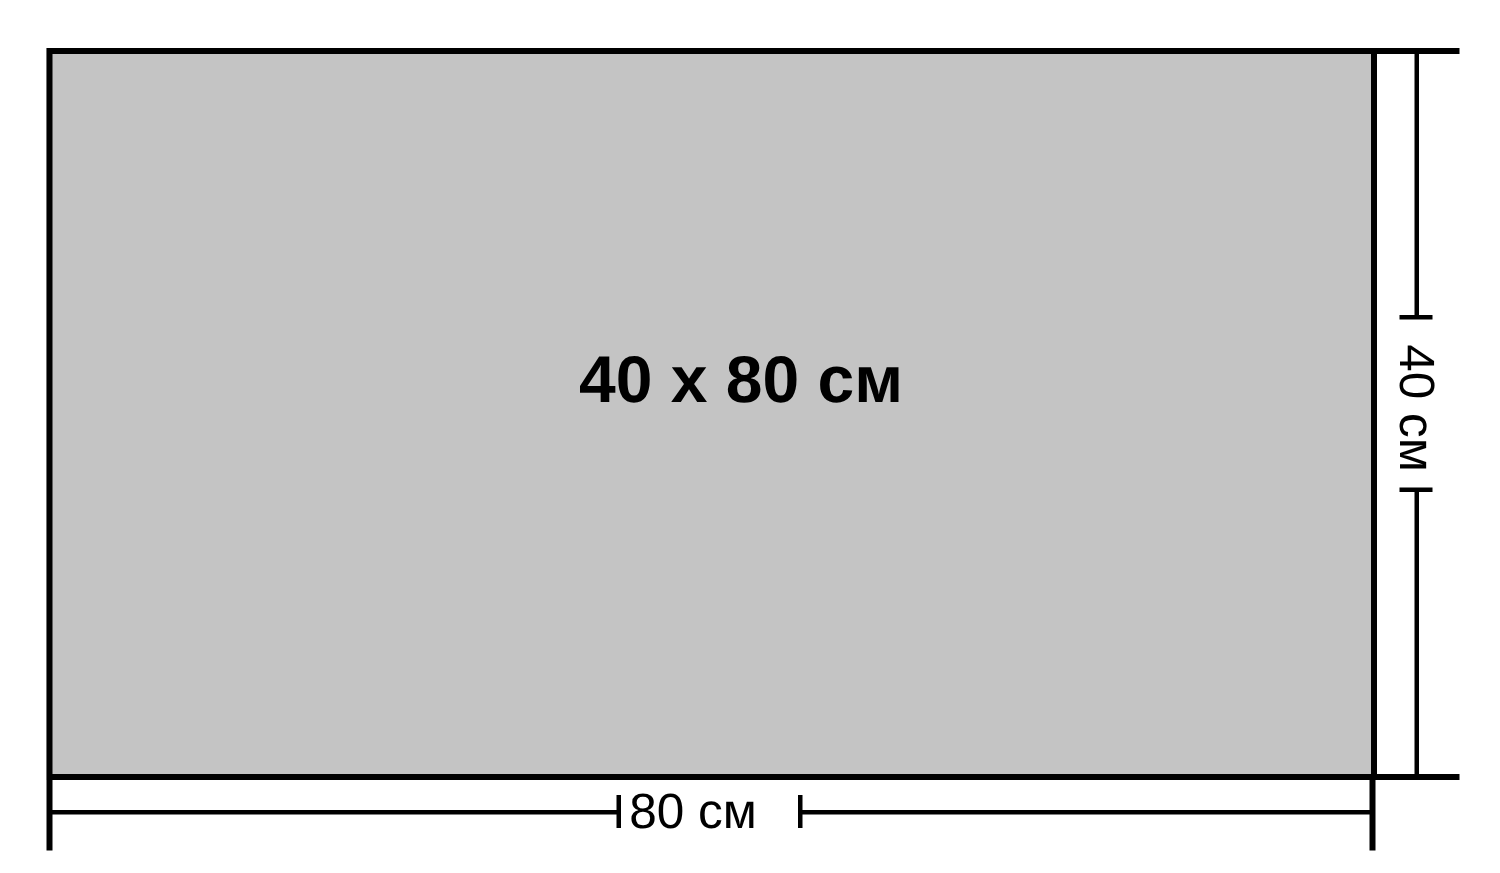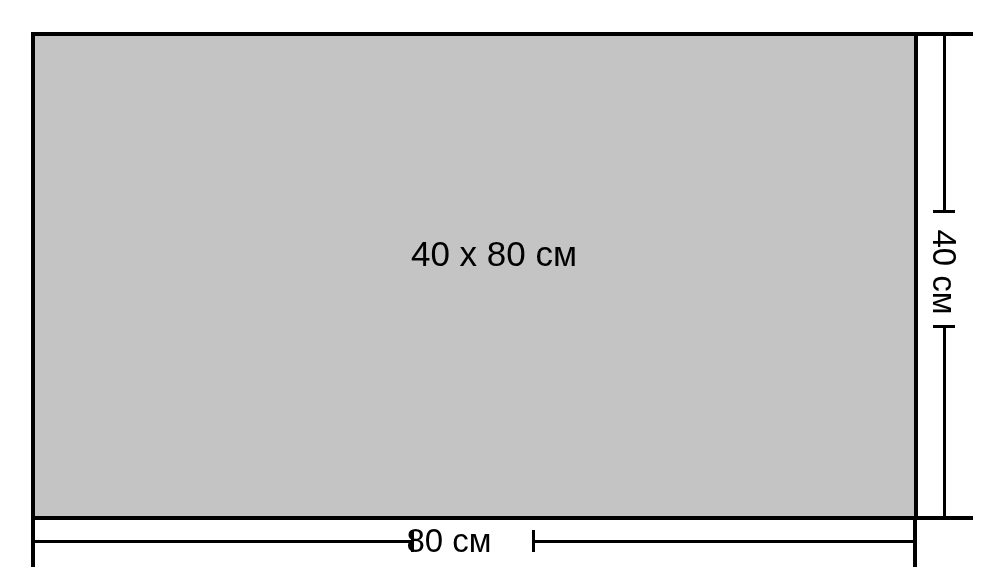--- a/index.html
+++ b/index.html
@@ -28,23 +28,24 @@
     width: 887px;
     height: 488px;
     background: var(--fill);
     border: 4px solid var(--line);
   }
   .size-label {
     position: absolute;
     left: 459px;          
     top: 218px;           
     transform: translate(-50%, -50%);
-    font-size: 35px;
+    font-size: 44px;
     white-space: nowrap;
     color: var(--line);
+    font-weight: bold;
   }
   
   .hline, .vline {
     position: absolute;
     background: var(--line);
   }
   
   .ext-top      { left: 916px; top: 32px;  width: 57px; height: 4px; }
   .ext-bottom   { left: 916px; top: 516px; width: 57px; height: 4px; }
   .ext-right-dn { left: 913px; top: 520px; width: 4px;  height: 47px; }
@@ -63,21 +64,21 @@
     white-space: nowrap;
     color: var(--line);
   }
   
   .dim-b-seg1 { left: 34px;  top: 540px; width: 378px; height: 3px; }
   .dim-b-seg2 { left: 533px; top: 540px; width: 383px; height: 3px; }
   .dim-b-tick1 { left: 411px; top: 530px; width: 3px; height: 22px; }
   .dim-b-tick2 { left: 532px; top: 530px; width: 3px; height: 22px; }
   .dim-b-label {
     position: absolute;
-    left: 449px;
+    left: 462px;
     top: 541px;
     transform: translate(-50%, -50%);
     font-size: 33px;
     white-space: nowrap;
     color: var(--line);
   }
 </style>
 </head>
 <body>
 

